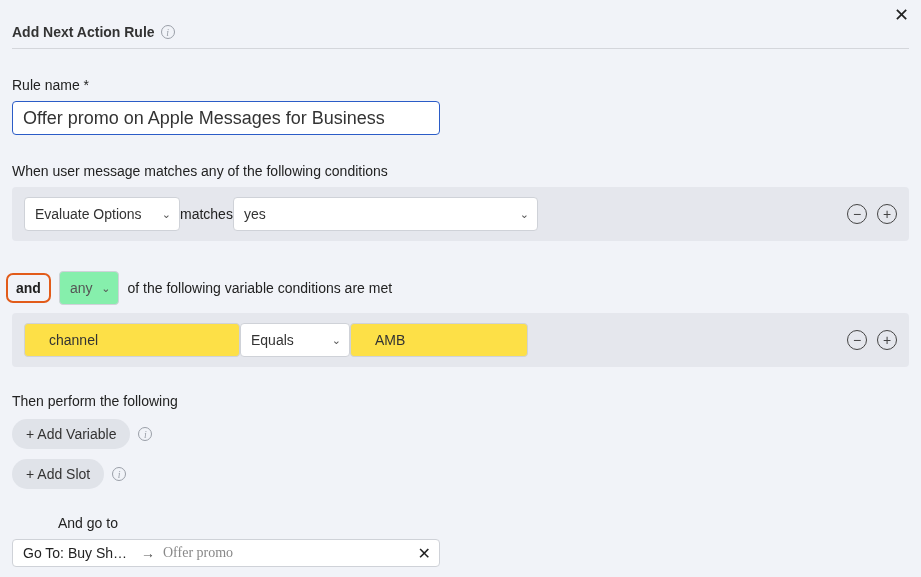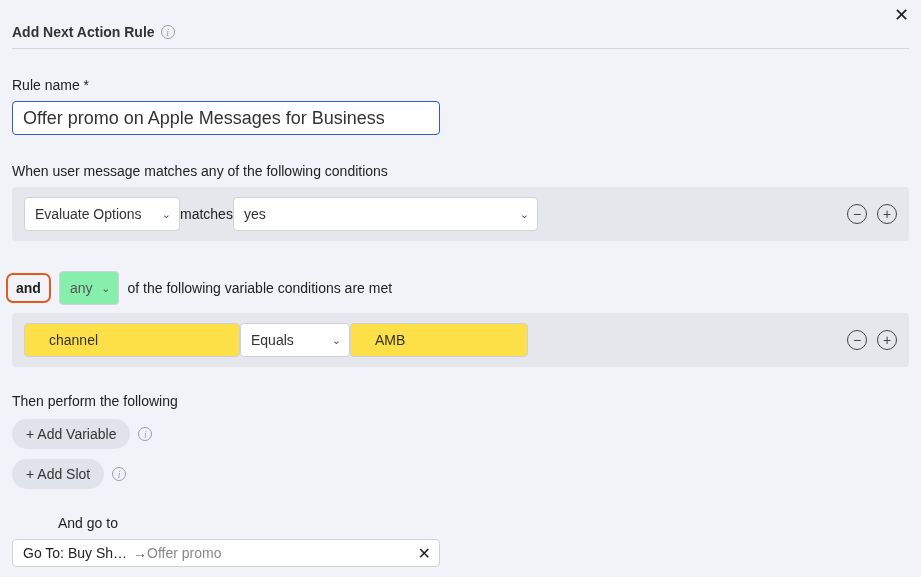--- a/index.html
+++ b/index.html
@@ -179,34 +179,36 @@
   .goto-box {
     margin-top: 8px;
     width: 428px;
     height: 28px;
     border: 1px solid #cfd2d8;
     border-radius: 4px;
     background:#fff;
     display:flex;
     align-items:center;
     padding: 0 8px 0 10px;
+    gap: 8px;
   }
   .goto-prefix {
     color:#222;
     white-space: nowrap;
     overflow: hidden;
     text-overflow: ellipsis;
     max-width: 110px;
   }
   .arrow { color:#555; }
   .goto-value {
     color:#888;
     flex:1;
     white-space:nowrap;
     overflow:hidden;
+    font-family:Liberation Serif, serif;
   }
   .goto-clear {
     font-size:16px;
     color:#222;
     cursor:pointer;
   }
 </style>
 </head>
 <body>
 

